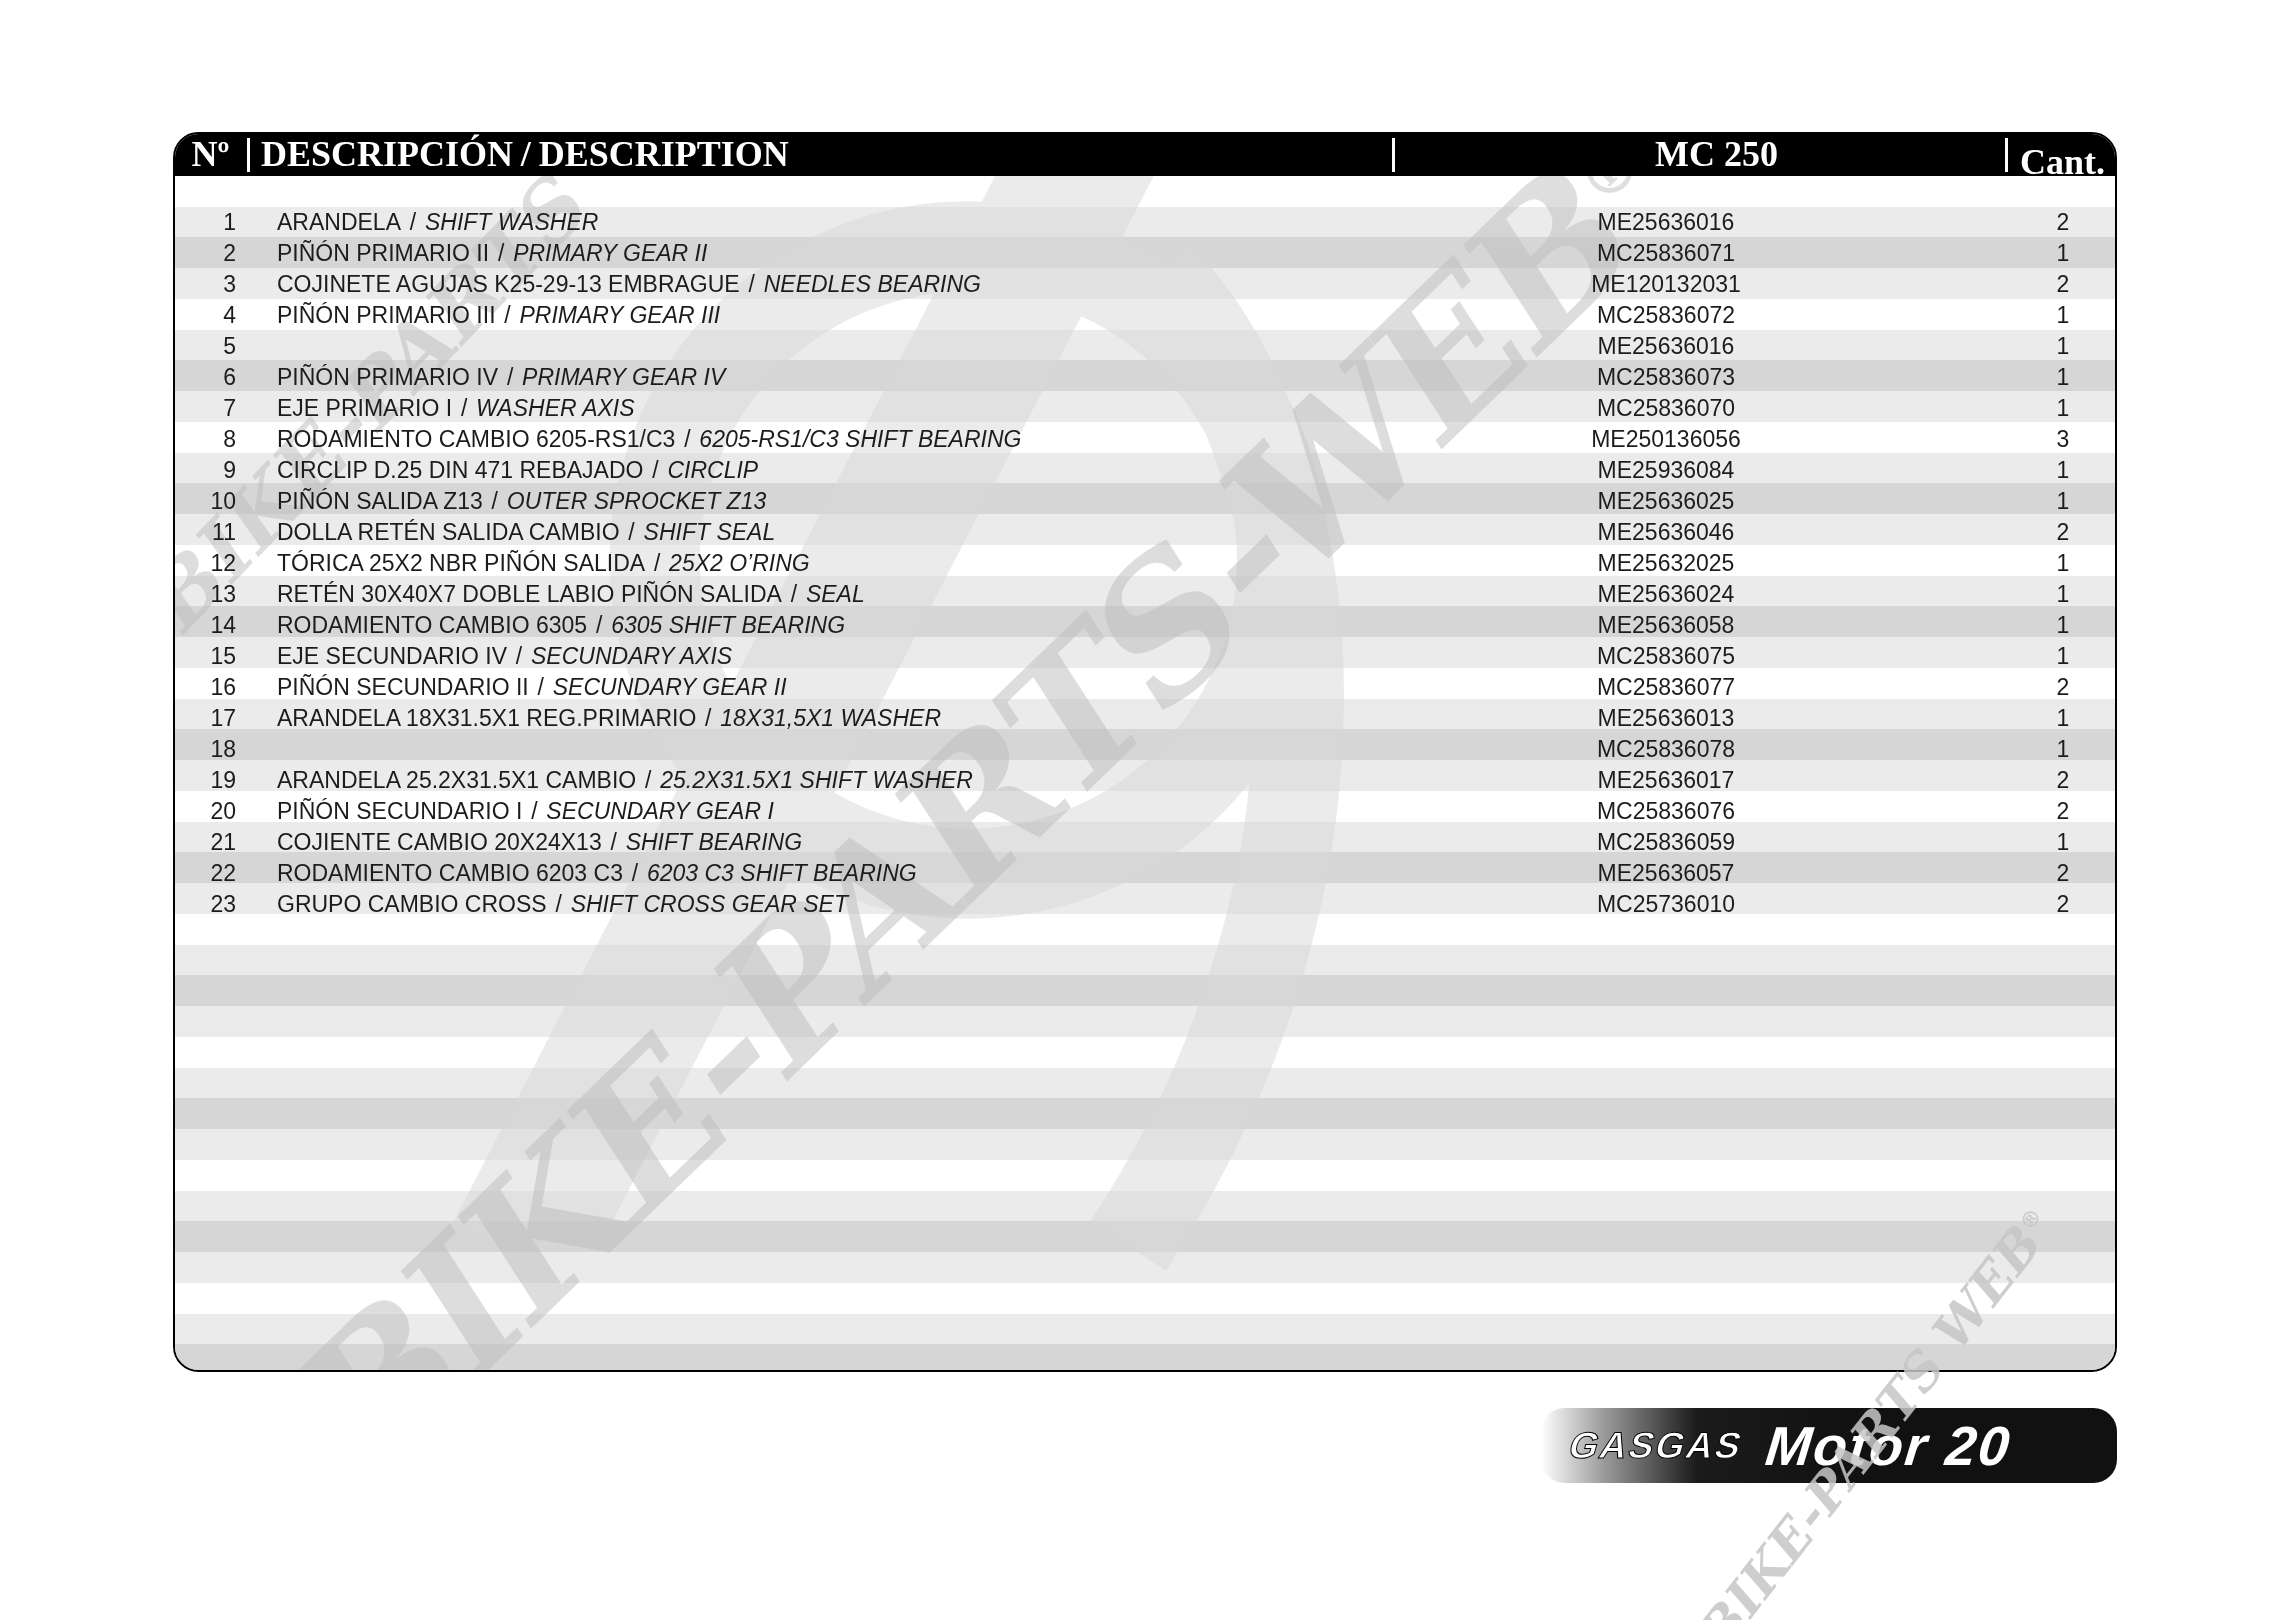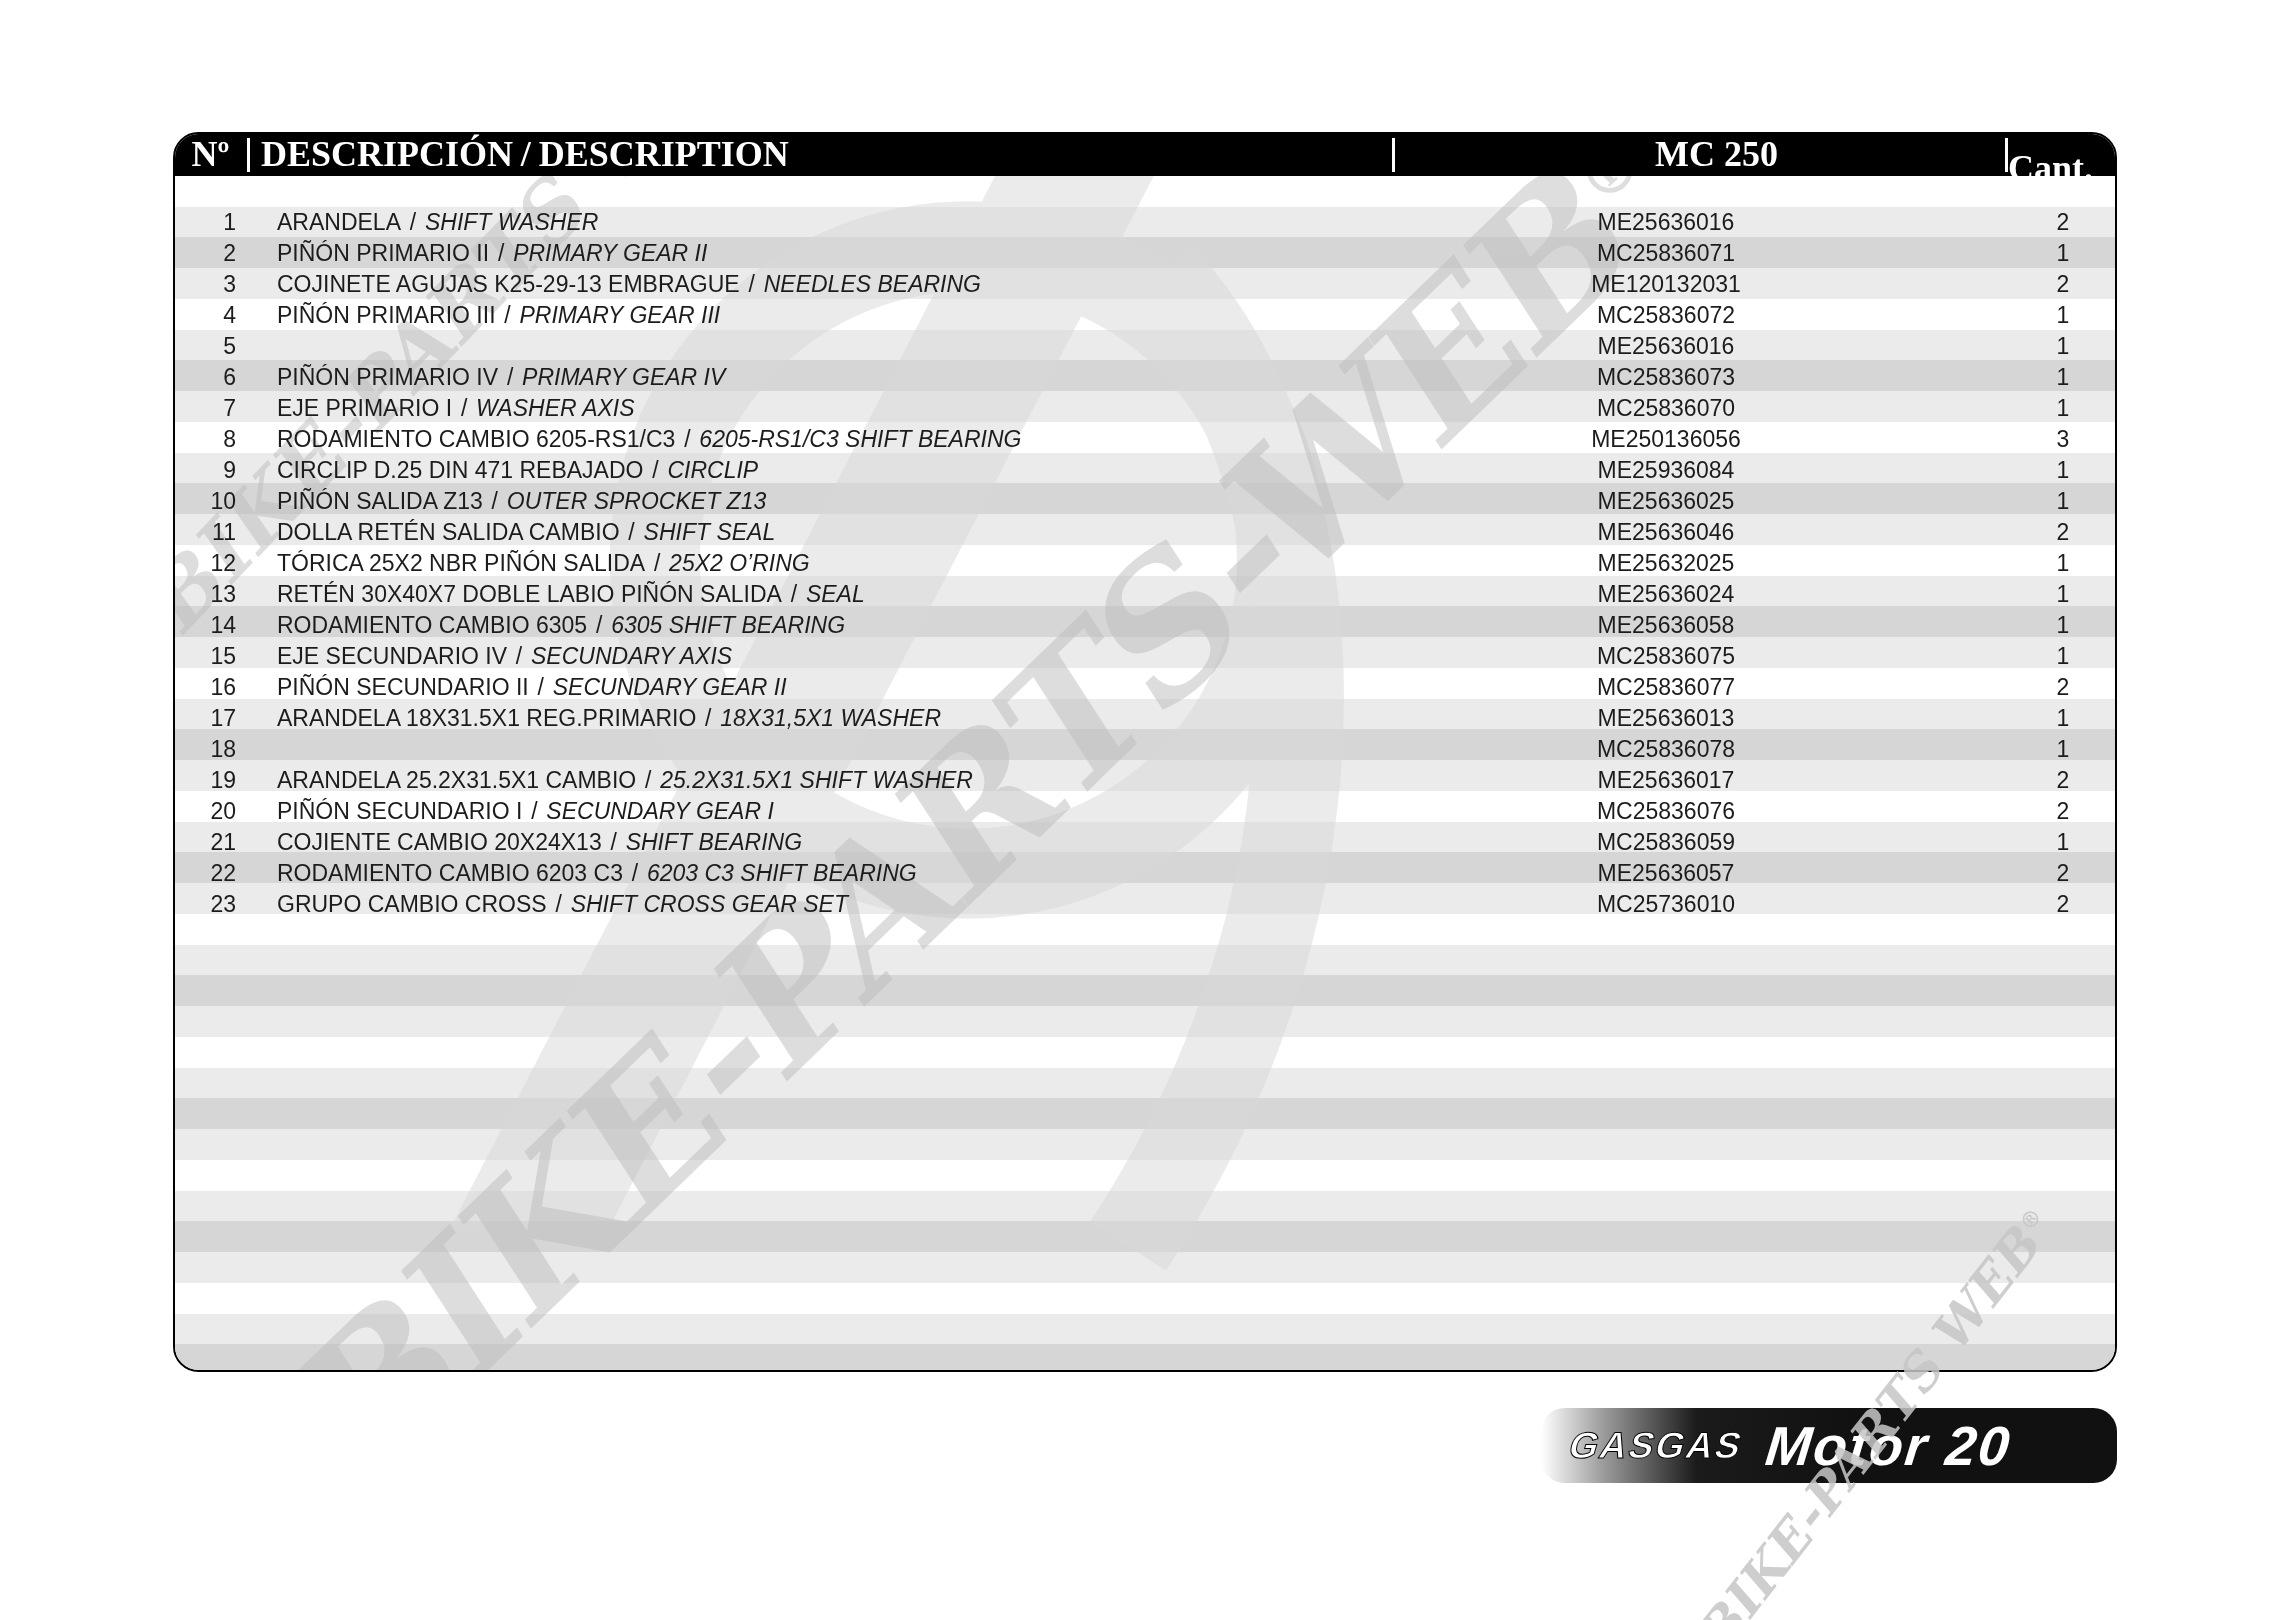--- a/index.html
+++ b/index.html
@@ -13,21 +13,21 @@
   }
   .panel-header {
     position:absolute; top:0; left:0; right:0; height:42px; background:#000; color:#fff;
     font-family:"Liberation Serif", serif; font-weight:bold; font-size:36px; z-index:4;
   }
   .h-no   { position:absolute; left:0; top:0; width:71px; height:42px; line-height:41px; text-align:center; }
   .h-desc { position:absolute; left:86px; top:0; height:42px; line-height:41px; white-space:nowrap; }
   .h-desc .it { }
   .h-sep  { padding:0 7.8px; }
   .h-model{ position:absolute; left:1217px; top:0; width:649px; height:42px; line-height:41px; text-align:center; }
-  .h-qty  { position:absolute; left:1833px; top:14px; width:109px; height:42px; line-height:41px; }
+  .h-qty  { position:absolute; left:1833px; top:8px; width:109px; height:42px; line-height:41px; text-align:center; }
   .h-div  { position:absolute; top:3.9px; bottom:3.9px; width:2.9px; background:#fff; }
   .h-div.d1 { left:72px; } .h-div.d2 { left:1217px; } .h-div.d3 { left:1830px; }
 
   
   .panel-body {
     position:absolute; left:0; right:0; top:42px; bottom:0;
     background:repeating-linear-gradient(180deg,
       #ffffff 0px, #ffffff 31px,
       #ebebeb 31px, #ebebeb 61px,
       #d6d6d6 61px, #d6d6d6 92px,

